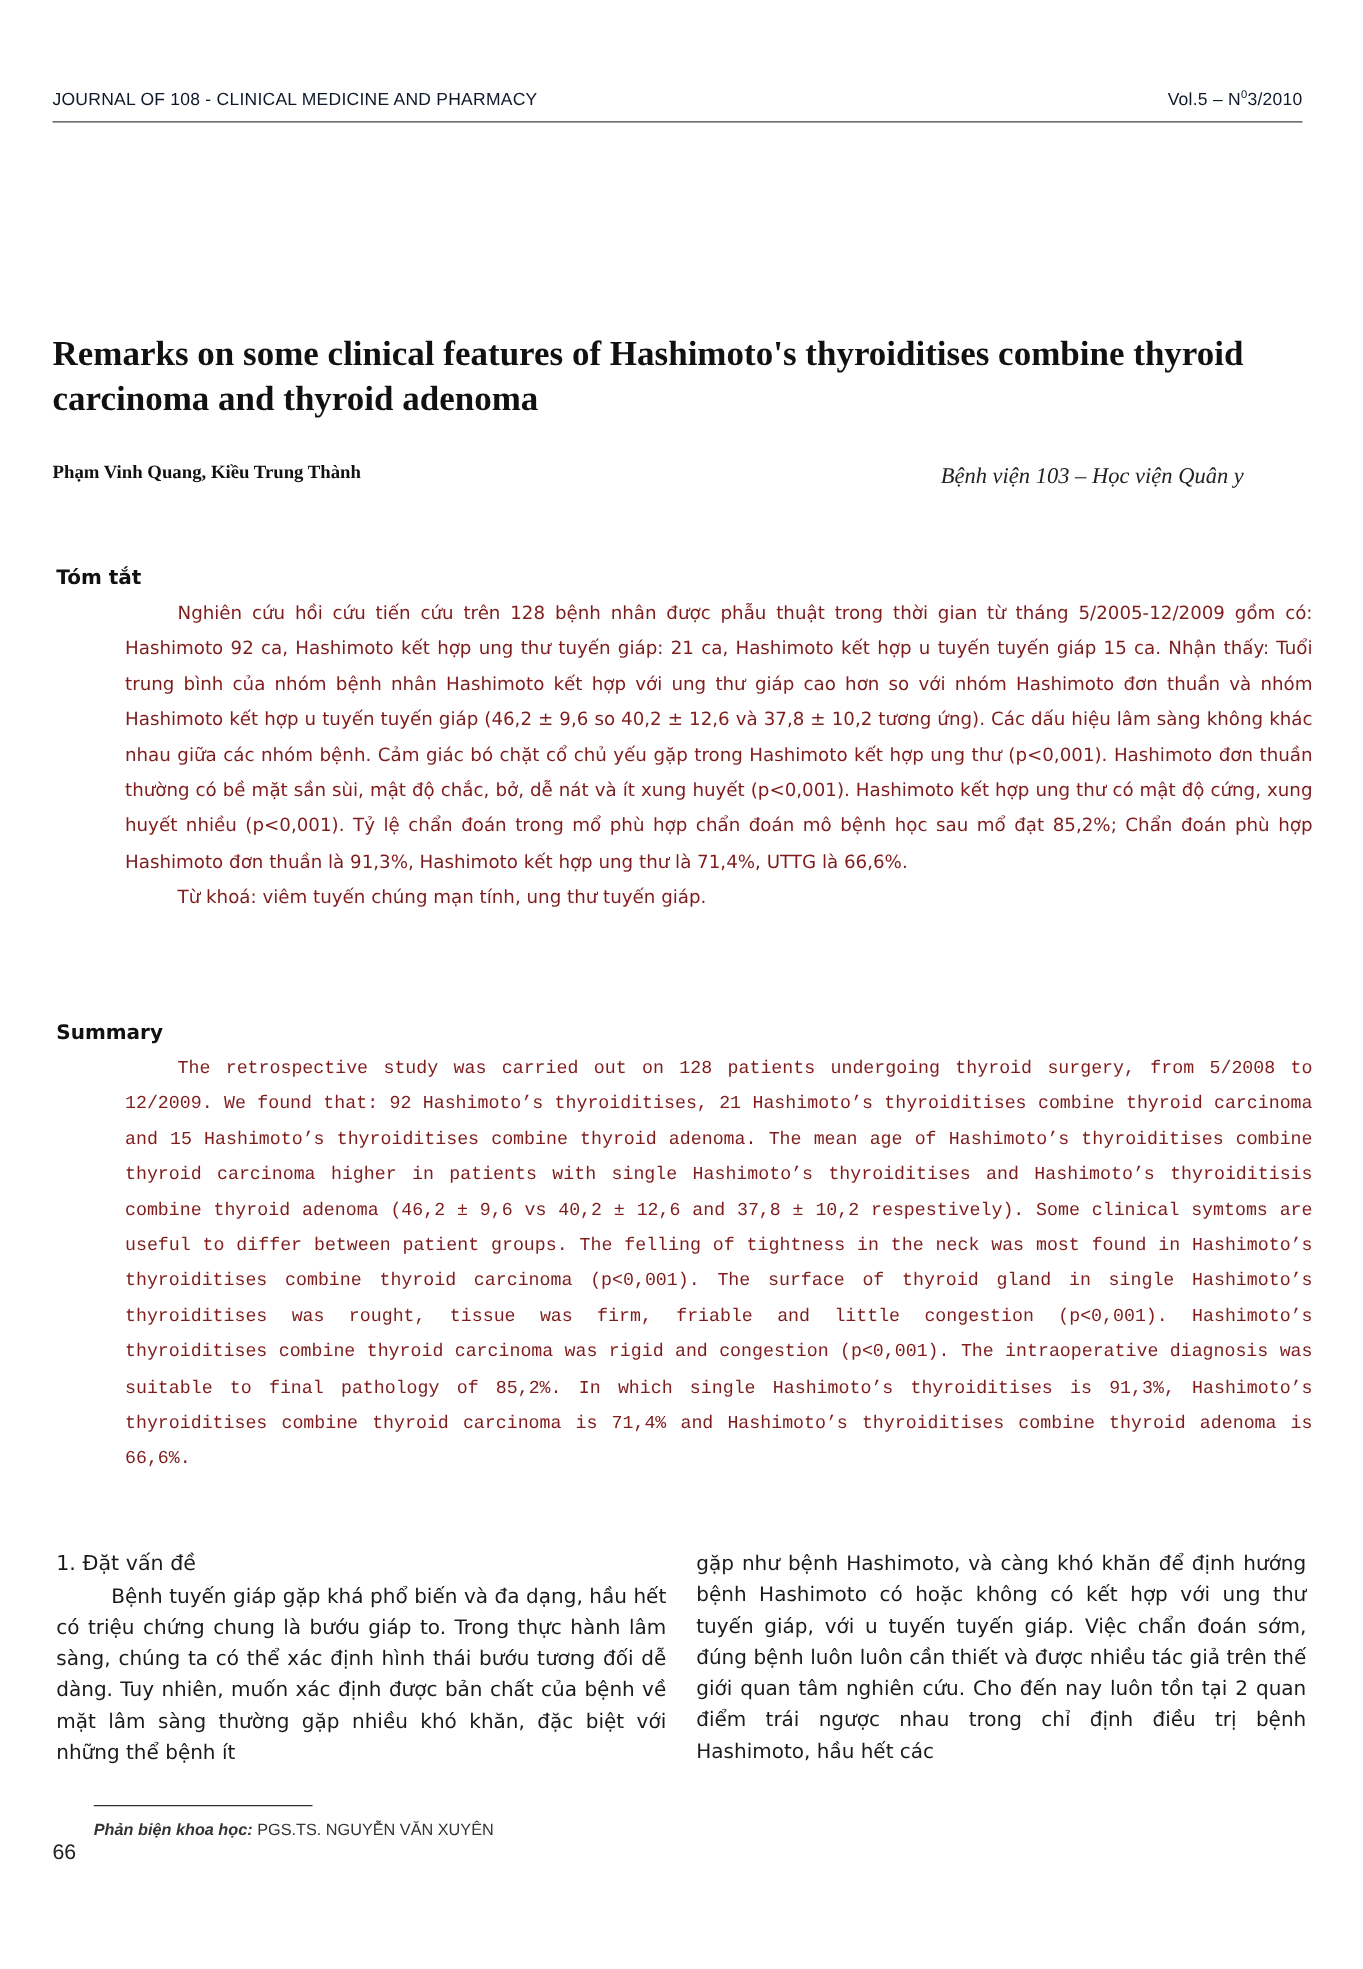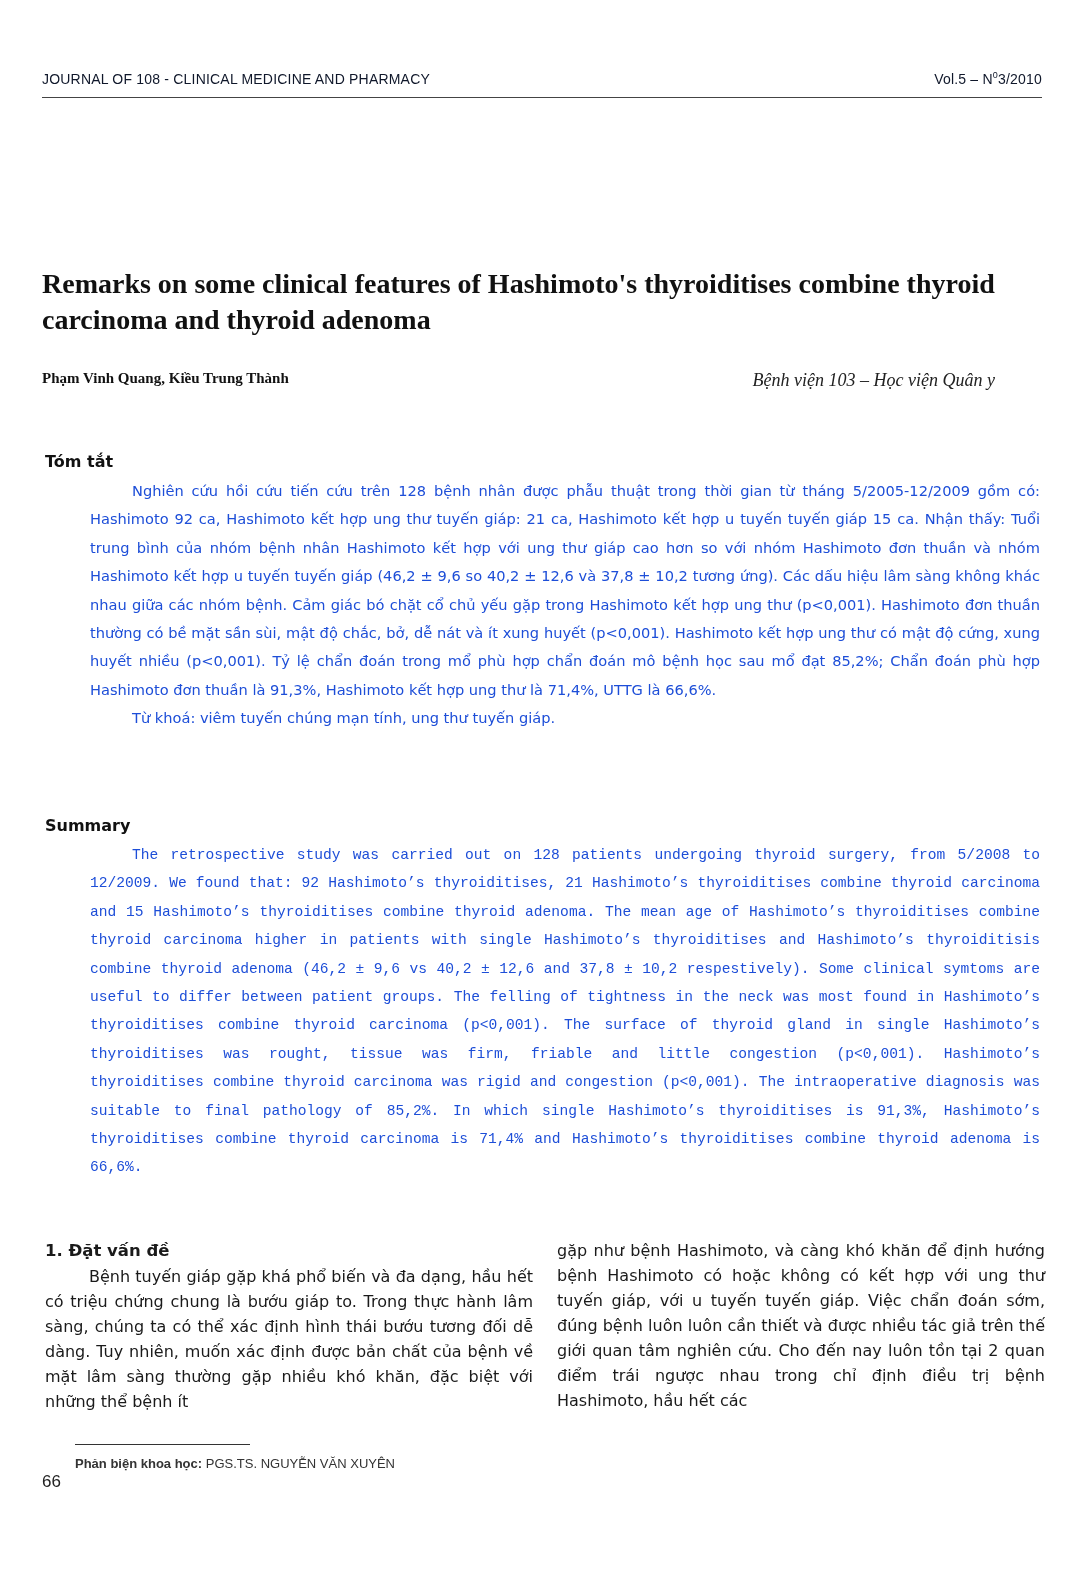--- a/index.html
+++ b/index.html
@@ -32,44 +32,44 @@
     }
     .affiliation {
       position: absolute; right: 95px; top: 370px;
       font-family: "Liberation Serif", serif; font-style: italic; font-size: 18px; color: #222;
     }
     .section-label {
       position: absolute; left: 45px;
       font-family: "DejaVu Sans", sans-serif; font-weight: bold; font-size: 16px; color: #111;
     }
     .abstract {
-      position: absolute; left: 90px; width: 950px;
+      position: absolute; left: 100px; width: 950px;
       font-family: "DejaVu Sans", sans-serif; font-size: 14.6px; line-height: 28.4px;
-      text-align: justify; color: #1d4ed8;
+      text-align: justify; color: #7f1d1d;
     }
     .abstract p { margin: 0; text-indent: 42px; }
     .abstract p.keywords { text-indent: 42px; }
     .col {
       position: absolute; top: 1238px; width: 488px;
       font-family: "DejaVu Sans", sans-serif; font-size: 16px; line-height: 25px;
       text-align: justify; color: #1a1a1a;
     }
     .col-left { left: 45px; }
     .col-right { left: 557px; }
-    .col h2 { margin: 0; font-size: 16.5px; font-weight: bold; line-height: 26px; }
+    .col h2 { margin: 0; font-size: 16.5px; font-weight: normal; line-height: 26px; }
     .col p { margin: 0; }
     .col-left p { text-indent: 44px; }
     .footnote-rule {
       position: absolute; left: 75px; top: 1444px; width: 175px; border-top: 1.2px solid #333;
     }
     .footnote {
       position: absolute; left: 75px; top: 1456px;
       font-family: "Liberation Sans", sans-serif; font-size: 13px; color: #333;
     }
-    .footnote .fn-label { font-weight: bold; text-align: right; }
+    .footnote .fn-label { font-style: italic; font-weight: bold; text-align: right; }
     .page-number {
       position: absolute; left: 42px; top: 1472px;
       font-family: "Liberation Sans", sans-serif; font-size: 17px; color: #222;
     }
   </style>
 </head>
 <body>
 
 <div class="page">
 

